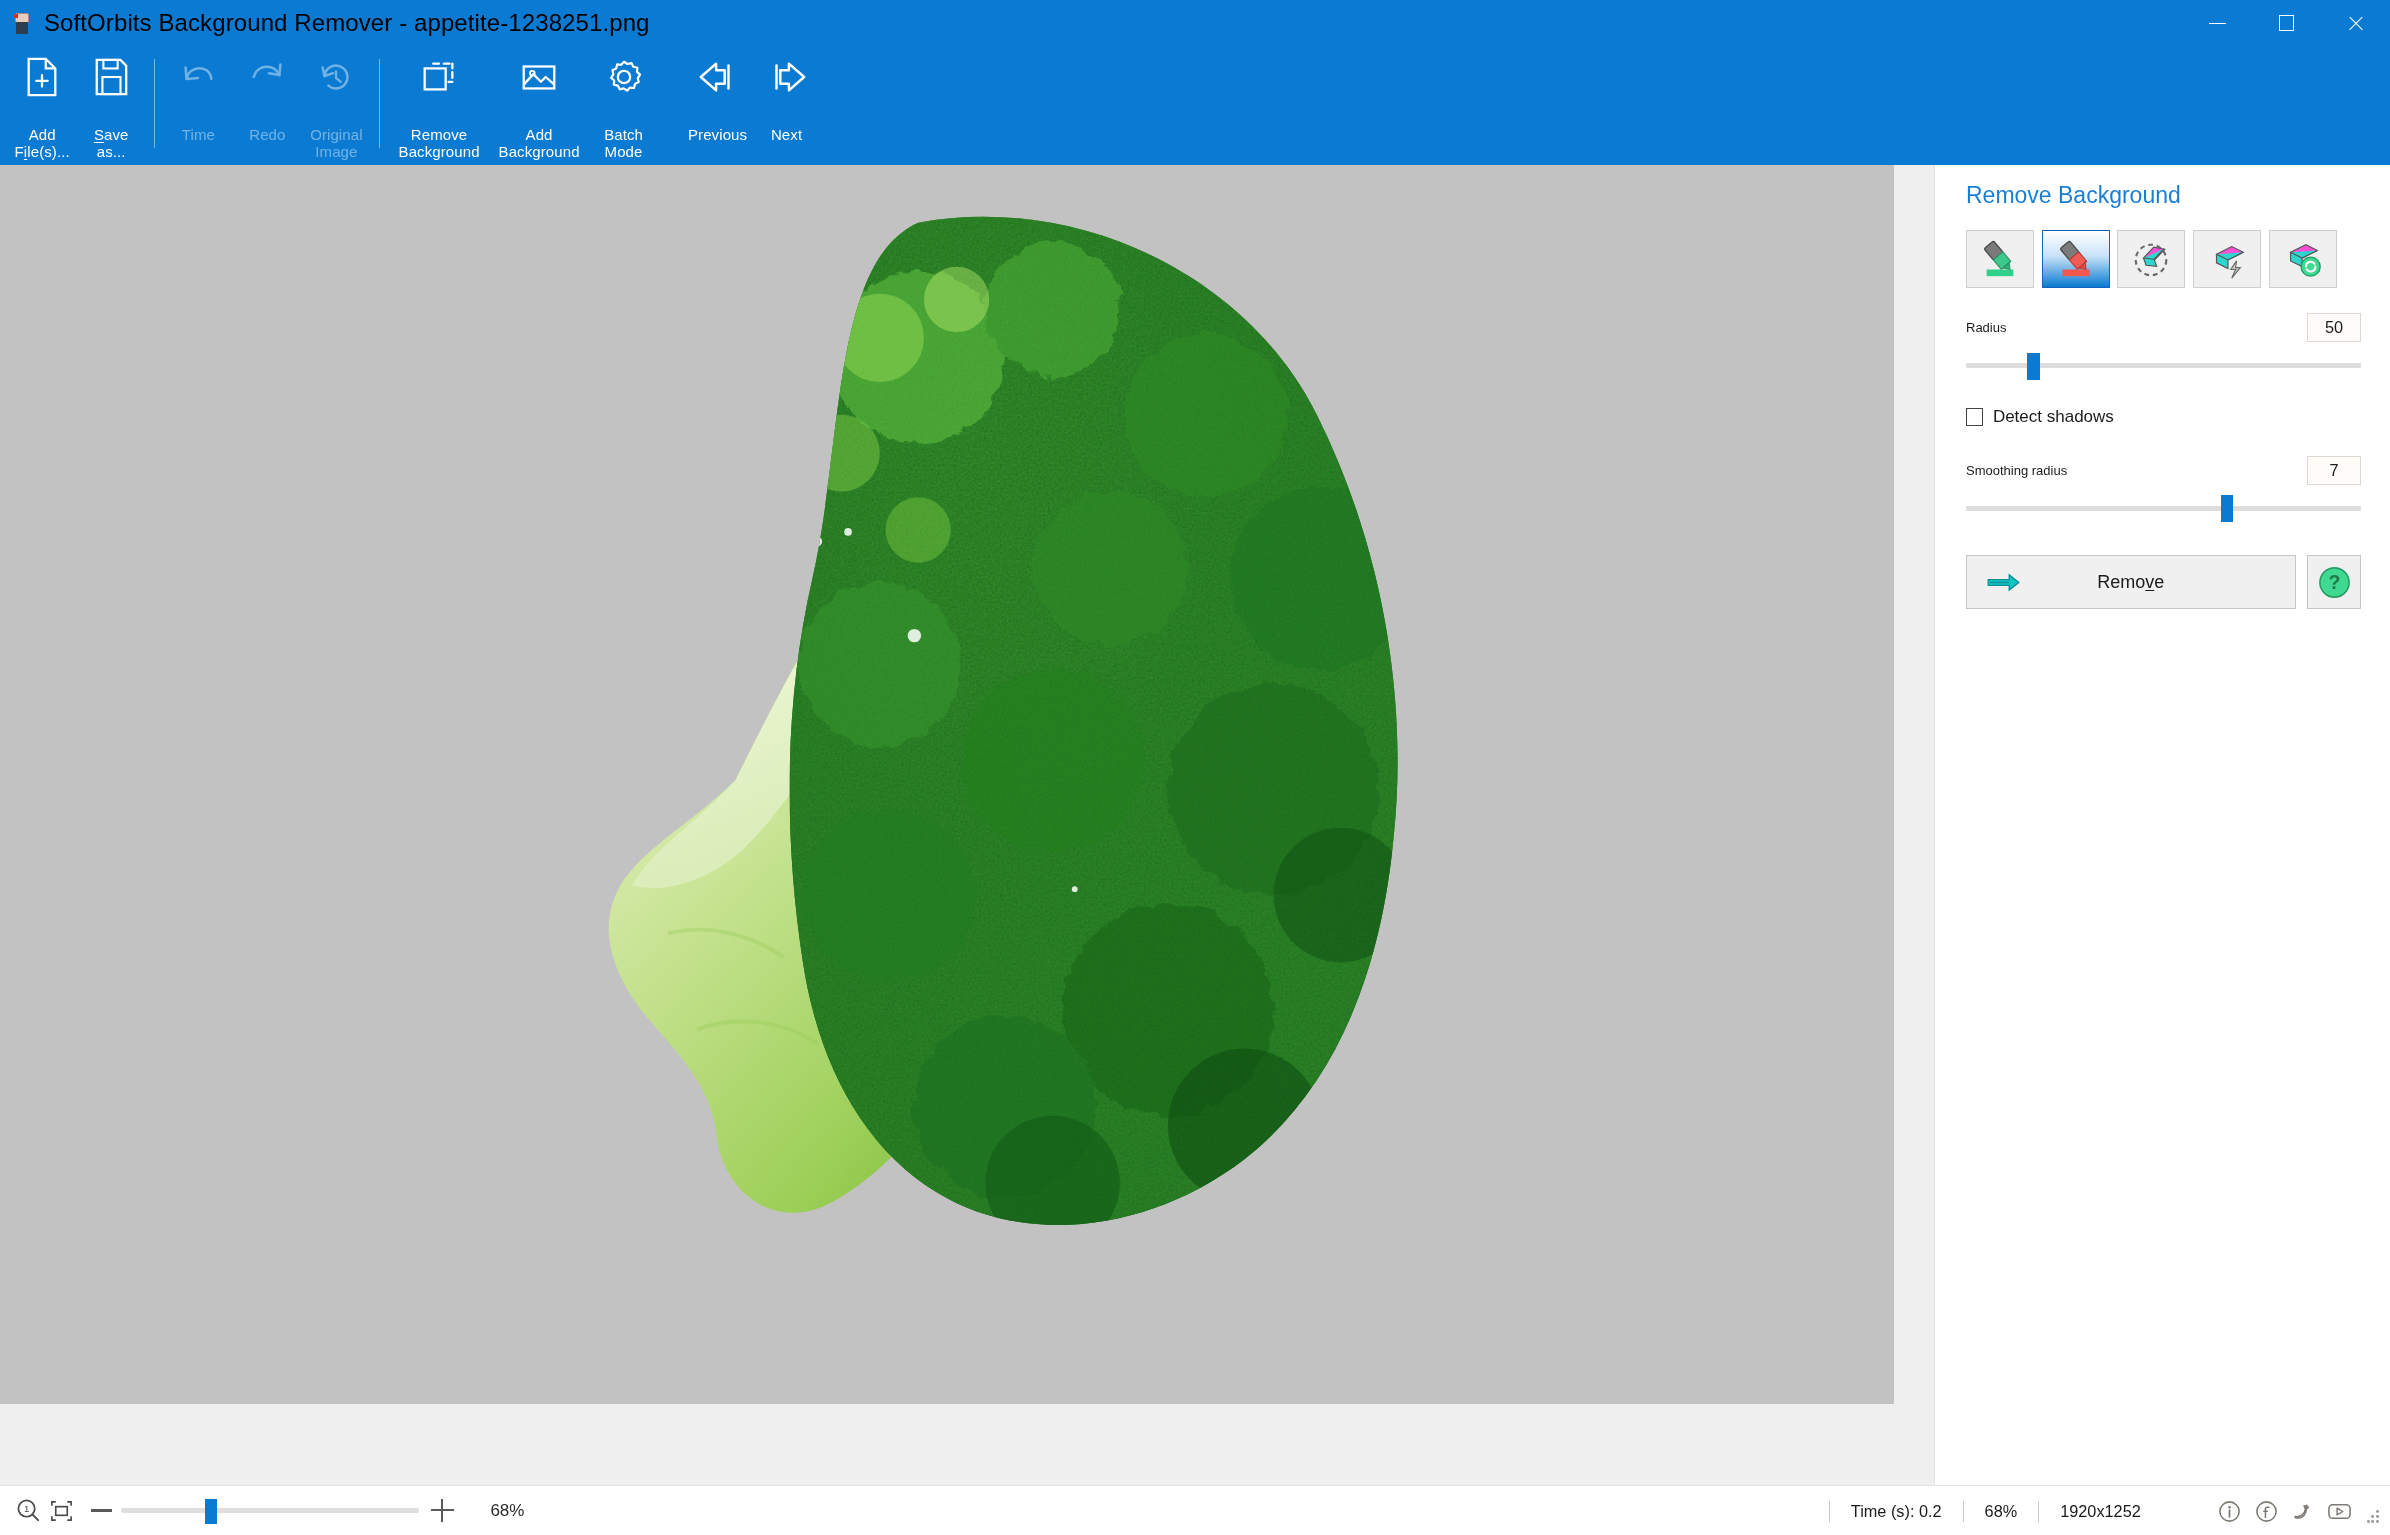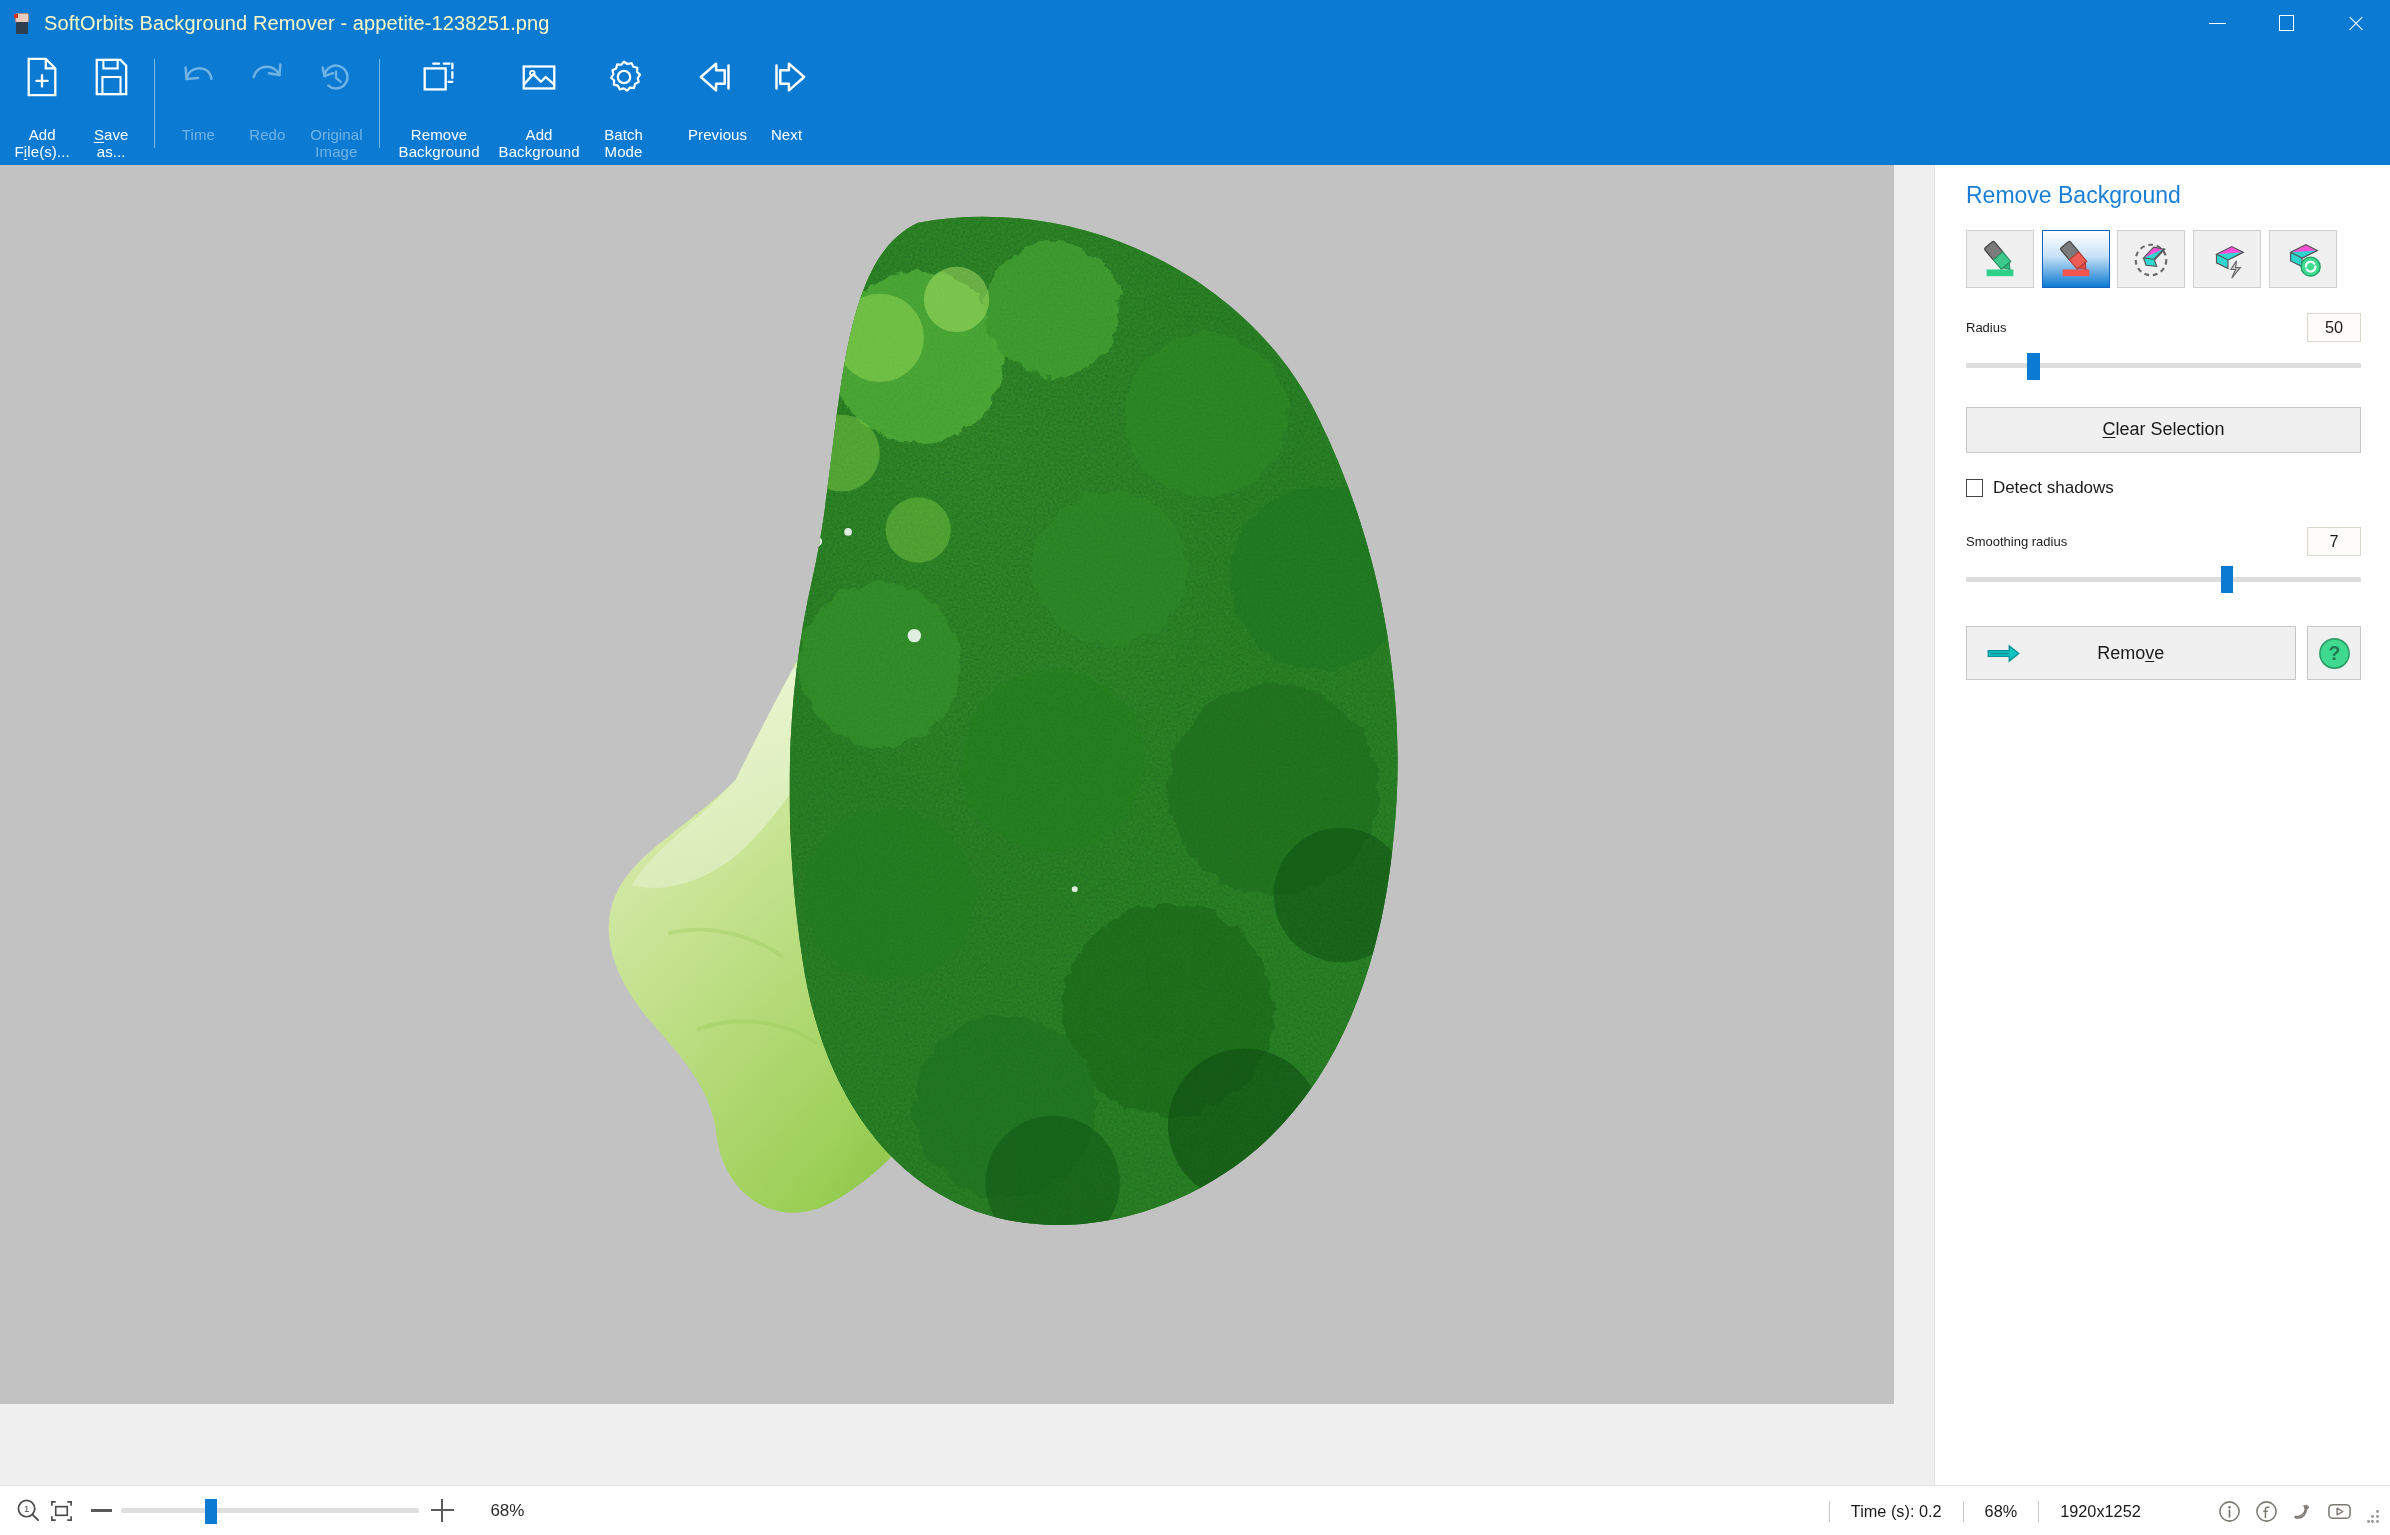--- a/index.html
+++ b/index.html
@@ -31,21 +31,21 @@
   }
   .app-icon .ai-body {
     position: absolute; left: 4.8px; top: 9.6px; width: 11.5px; height: 11.5px;
     background: #2c3e50; border-radius: 1px;
   }
   .app-icon .ai-red {
     position: absolute; left: 2.9px; top: 1px; width: 3.8px; height: 4.8px;
     background: #cc3322;
   }
   .title-text {
-    color: #fef9c3; font-size: 20px; letter-spacing: 0.1px;
+    color: #000000; font-size: 24px; letter-spacing: 0.1px;
     white-space: nowrap;
   }
   .win-controls {
     position: absolute; right: 0; top: 0; height: 46px; display: flex;
   }
   .win-btn {
     width: 69px; height: 46px;
     display: flex; align-items: center; justify-content: center;
   }
   .gl-min { width: 17.3px; height: 1px; background: #fff; }
@@ -519,23 +519,20 @@
 
       <div class="field-row">
         <div class="field-lbl">Radius</div>
         <div class="num-box">50</div>
       </div>
       <div class="slider">
         <div class="track"></div>
         <div class="thumb" id="radius-thumb" style="left: calc(17% - 5.8px);"></div>
       </div>
 
-      <div class="btn-wide">
-        <span><u>C</u>lear Selection</span>
-      </div>
 
       <div class="check-row">
         <div class="chk"></div>
         <div class="check-lbl">Detect shadows</div>
       </div>
 
       <div class="field-row">
         <div class="field-lbl">Smoothing radius</div>
         <div class="num-box">7</div>
       </div>

